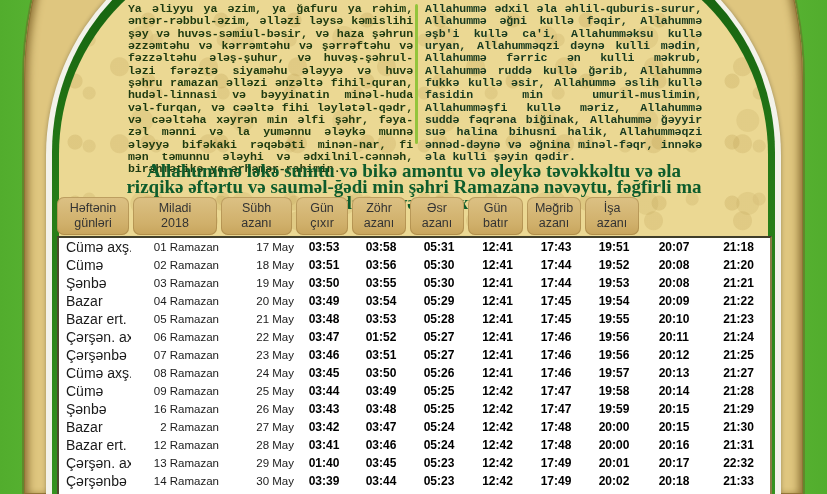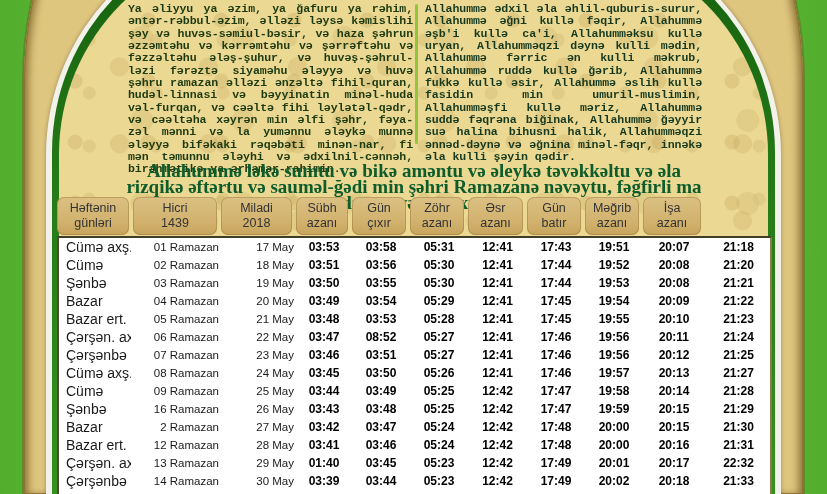--- a/index.html
+++ b/index.html
@@ -88,24 +88,20 @@
   <div class="dua dua-right">Allahummə ədxil əla əhlil-quburis-surur, Allahummə əğni kullə fəqir, Allahummə əşb'i kullə ca'i, Allahumməksu kullə uryan, Allahumməqzi dəynə kulli mədin, Allahummə fərric ən kulli məkrub, Allahummə ruddə kullə ğərib, Allahummə fukkə kullə əsir, Allahummə əslih kullə fasidin min umuril-muslimin, Allahumməşfi kullə məriz, Allahummə suddə fəqrəna biğinak, Allahummə ğəyyir suə halina bihusni halik, Allahumməqzi ənnəd-dəynə və əğnina minəl-fəqr, innəkə əla kulli şəyin qədir.</div>
   <div class="dua-iftar">Allahummə ləkə sumtu və bikə aməntu və əleykə təvəkkəltu və əla rizqikə əftərtu və sauməl-ğədi min şəhri Ramazanə nəvəytu, fəğfirli ma qəddəmtu və ma əxxərtu.</div>
 
   <div class="ptable">
     <div class="thead">
         <div class="hcell">
           <span>Həftənin</span>
           <span>günləri</span>
         </div>
         <div class="hcell">
-          <span>Hicri</span>
-          <span>1439</span>
-        </div>
-        <div class="hcell">
           <span>Miladi</span>
           <span>2018</span>
         </div>
         <div class="hcell">
           <span>Sübh</span>
           <span>azanı</span>
         </div>
         <div class="hcell">
           <span>Gün</span>
           <span>çıxır</span>
@@ -195,21 +191,21 @@
           <div class="cell time">17:45</div>
           <div class="cell time">19:55</div>
           <div class="cell time">20:10</div>
           <div class="cell time">21:23</div>
         </div>
         <div class="trow">
           <div class="cell day">Çərşən. ax.</div>
           <div class="cell meta">06 Ramazan</div>
           <div class="cell meta">22 May</div>
           <div class="cell time">03:47</div>
-          <div class="cell time">08:52</div>
+          <div class="cell time">01:52</div>
           <div class="cell time">05:27</div>
           <div class="cell time">12:41</div>
           <div class="cell time">17:46</div>
           <div class="cell time">19:56</div>
           <div class="cell time">20:11</div>
           <div class="cell time">21:24</div>
         </div>
         <div class="trow">
           <div class="cell day">Çərşənbə</div>
           <div class="cell meta">07 Ramazan</div>

